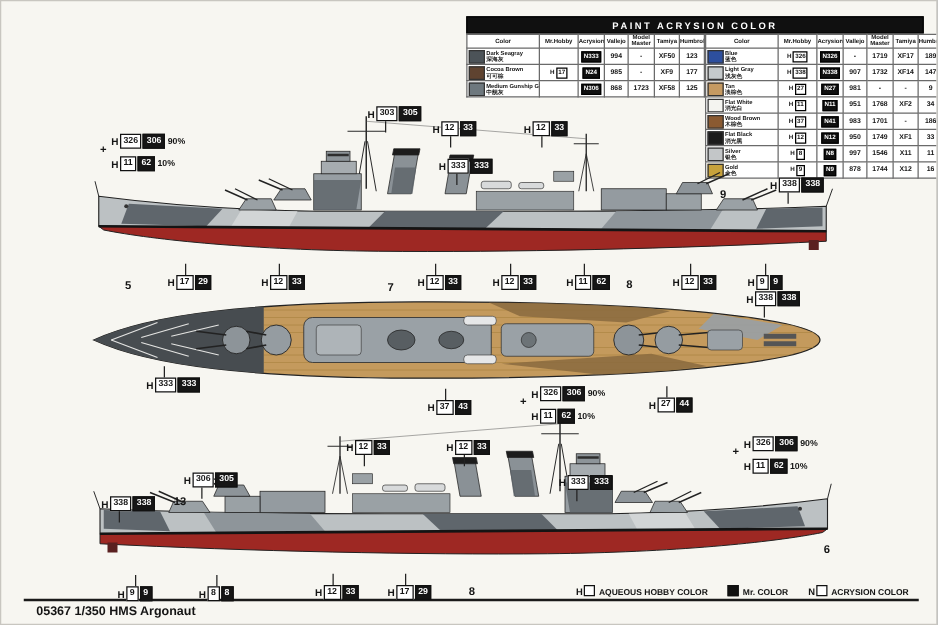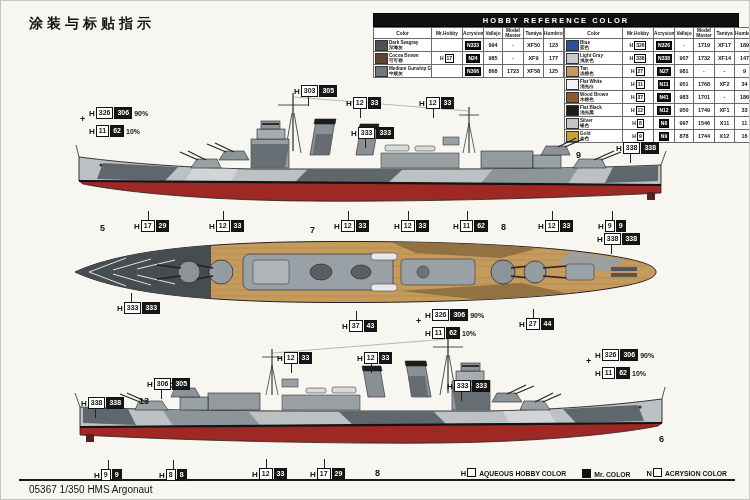--- a/index.html
+++ b/index.html
@@ -32,36 +32,35 @@
   .callout .wb2{border:1px solid #111;background:#fff;font-size:7px;padding:0 2px;height:10px;line-height:10px;}
   .callout .bb2{border:1px solid #111;background:#161616;color:#fff;font-size:7px;padding:0 2px;height:10px;line-height:10px;}
   .callout .sfx{font-size:7px;margin-left:1px;}
   .callout.lead-d::after{content:"";position:absolute;left:14px;top:100%;width:1px;height:9px;background:#222;}
   .callout.lead-u::before{content:"";position:absolute;left:14px;bottom:100%;width:1px;height:9px;background:#222;}
   .plabel{position:absolute;font-size:9px;font-weight:bold;z-index:6;}
   
   .shipsvg{position:absolute;}
   
   .footer-rule{position:absolute;left:18px;right:14px;top:478px;height:1.5px;background:#1a1a1a;}
-  .footer-left{position:absolute;left:28px;top:483px;font-size:10px;font-weight:normal;}
+  .footer-left{position:absolute;left:28px;top:483px;font-size:10px;font-weight:bold;}
   .legend{position:absolute;right:22px;top:467px;display:flex;gap:16px;align-items:center;
           font-size:6.8px;font-weight:bold;}
   .legend b{font-size:7.5px;margin-right:1px;}
   .legend .box{display:inline-block;width:7px;height:7px;border:1px solid #111;margin-right:3px;vertical-align:-1px;background:#fff;}
   .legend .box.filled{background:#111;}
 </style>
 </head>
 <body>
 
 <div class="page">
 
-  <div class="title-cn">涂装与标贴指示</div>
 
   <div class="paint-table">
-    <div class="pt-title">HOBBY  REFERENCE COLOR</div>
+    <div class="pt-title">PAINT  ACRYSION COLOR</div>
     <div class="pt-body">
       <table class="pt" id="pt-left">
           <tbody>
             <tr>
               <th class="c0">Color</th>
               <th class="c1">Mr.Hobby</th>
               <th class="c2">Acrysion</th>
               <th class="c3">Vallejo</th>
               <th class="c4">Model Master</th>
               <th class="c5">Tamiya</th>

